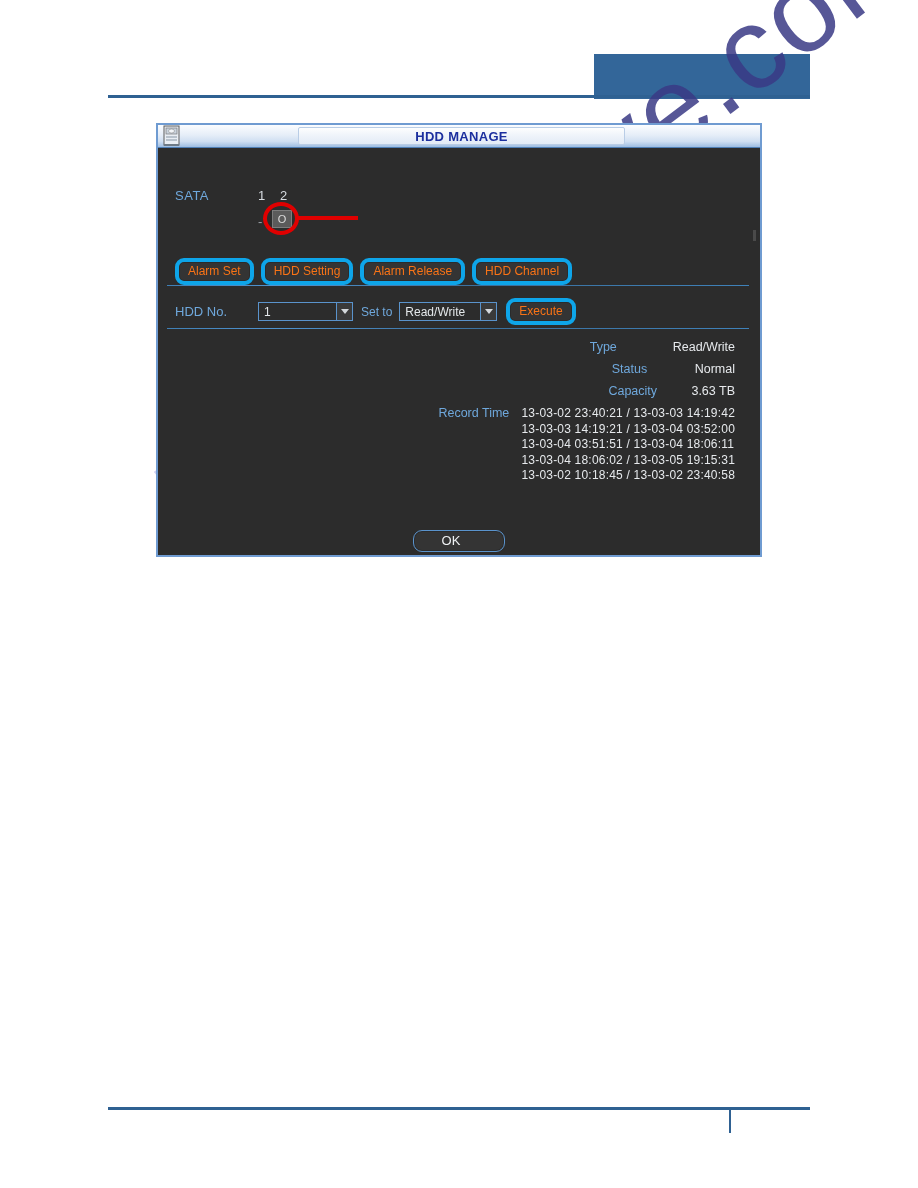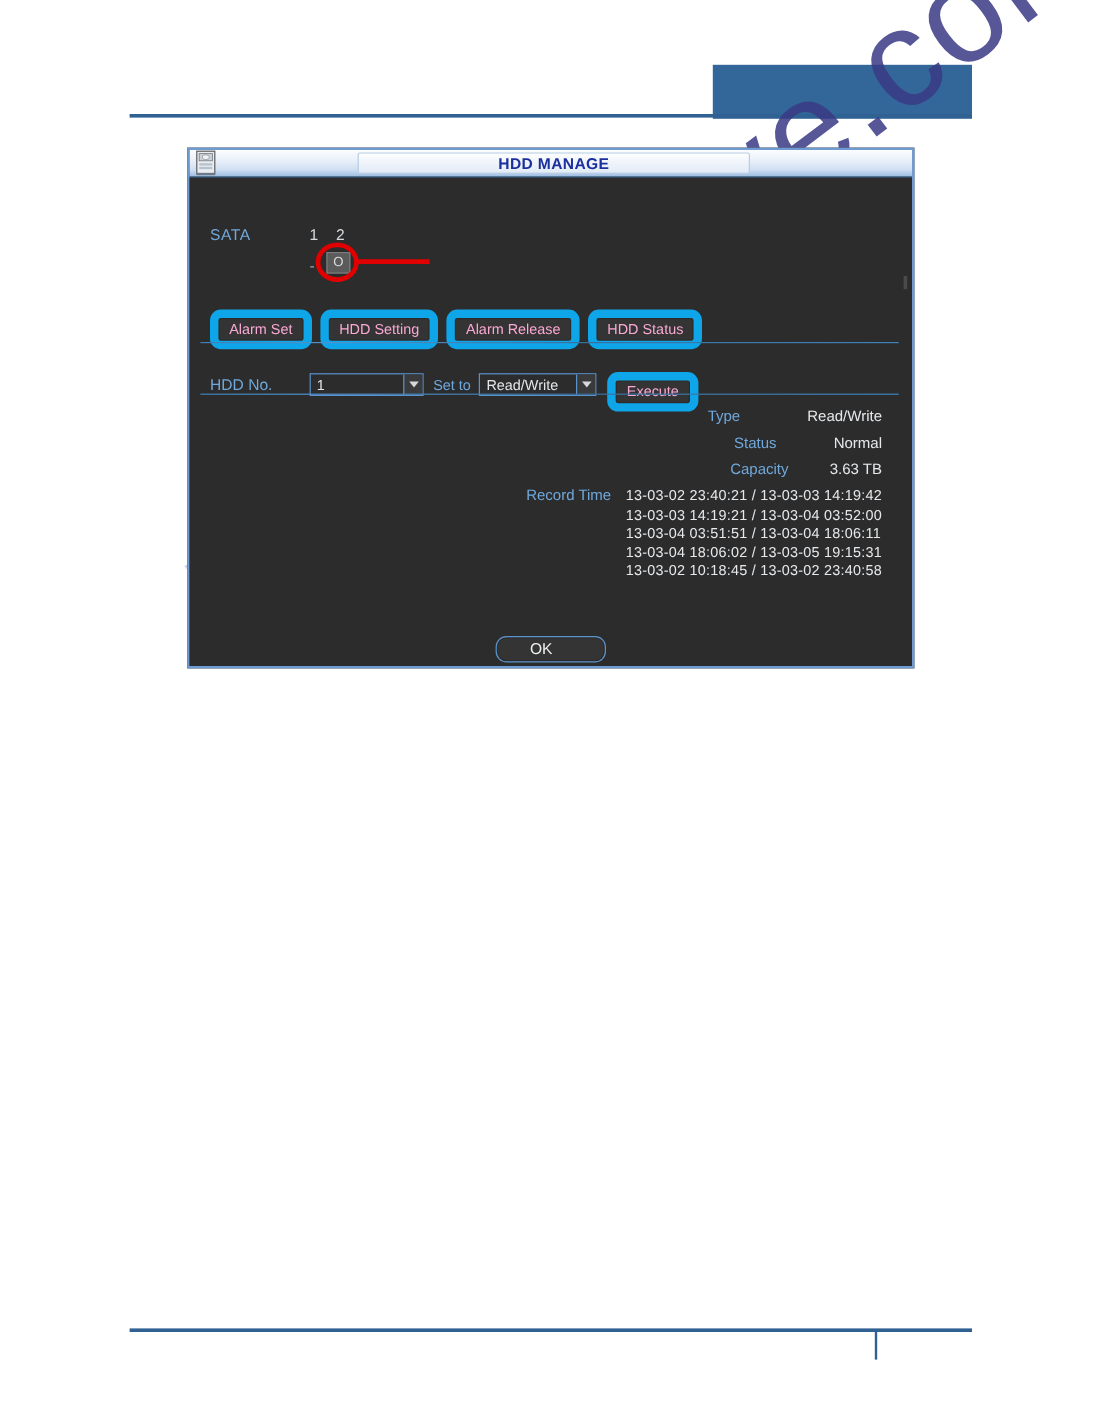--- a/index.html
+++ b/index.html
@@ -202,23 +202,23 @@
   
   .btn-row {
     position: absolute;
     left: 17px;
     top: 110px;
     display: flex;
     gap: 7px;
   }
   .dvr-btn {
     background: #343434;
-    border: 7px solid #0ea5e9;
+    border: 4px solid #0ea5e9;
     border-radius: 9px;
-    color: #f9a8d4;
+    color: #f97316;
     font-size: 12px;
     padding: 2px 9px 3px 9px;
     line-height: 14px;
     box-shadow: inset 0 0 0 1px #2b2b2b;
     white-space: nowrap;
   }
 
   .sep-line {
     position: absolute;
     left: 9px;
@@ -273,21 +273,21 @@
     border-right: 4px solid transparent;
     border-top: 5px solid #d4d8dc;
   }
   .sel-hddno { width: 95px; }
   .sel-setto { width: 98px; }
   .setto-label {
     font-size: 12px;
     color: #6fa8dc;
     margin: 0 7px 0 8px;
   }
-  .execute-btn { margin-left: 9px; margin-top: 12px; }
+  .execute-btn { margin-left: 9px; }
 
   
   .details {
     position: absolute;
     left: 17px;
     top: 192px;
     width: 560px;
   }
   .detail-row {
     display: flex;
@@ -371,21 +371,21 @@
 
     <div class="annot-circle"></div>
     <div class="annot-line"></div>
 
     <div class="edge-mark"></div>
 
     <div class="btn-row">
       <button class="dvr-btn">Alarm Set</button>
       <button class="dvr-btn">HDD Setting</button>
       <button class="dvr-btn">Alarm Release</button>
-      <button class="dvr-btn">HDD Status</button>
+      <button class="dvr-btn">HDD Channel</button>
     </div>
 
     <div class="sep-line sep-1"></div>
 
     <div class="hddno-row">
       <span class="hddno-label">HDD No.</span>
 
       <div class="dvr-select sel-hddno">
         <span class="sel-val">1</span>
         <span class="sel-arrow">

